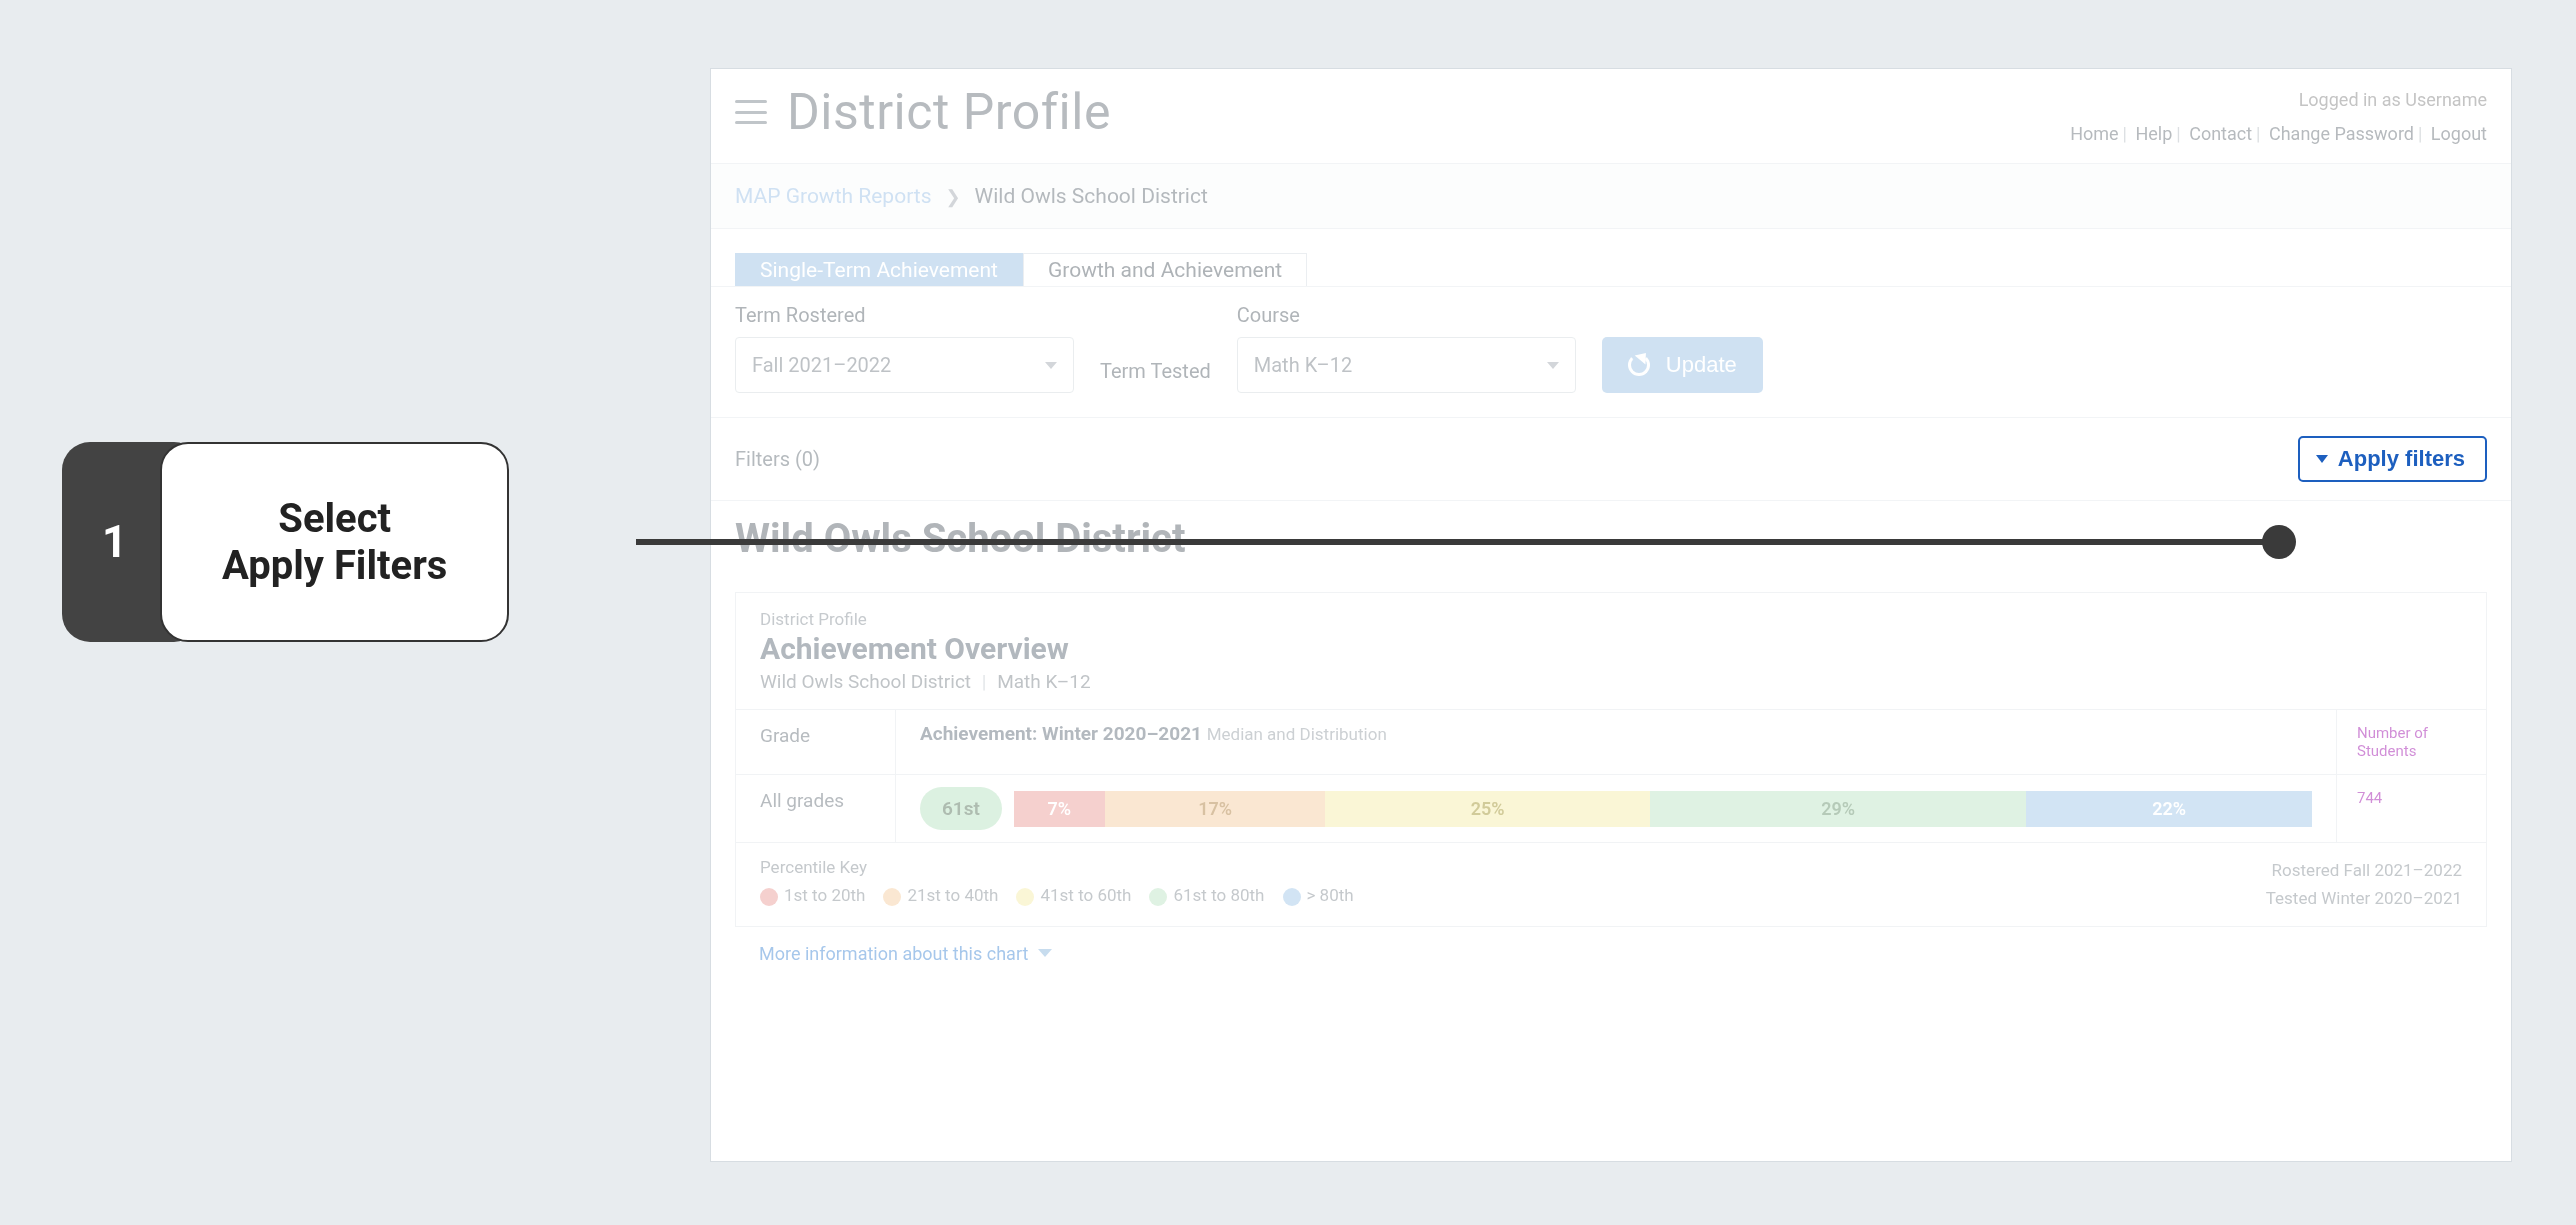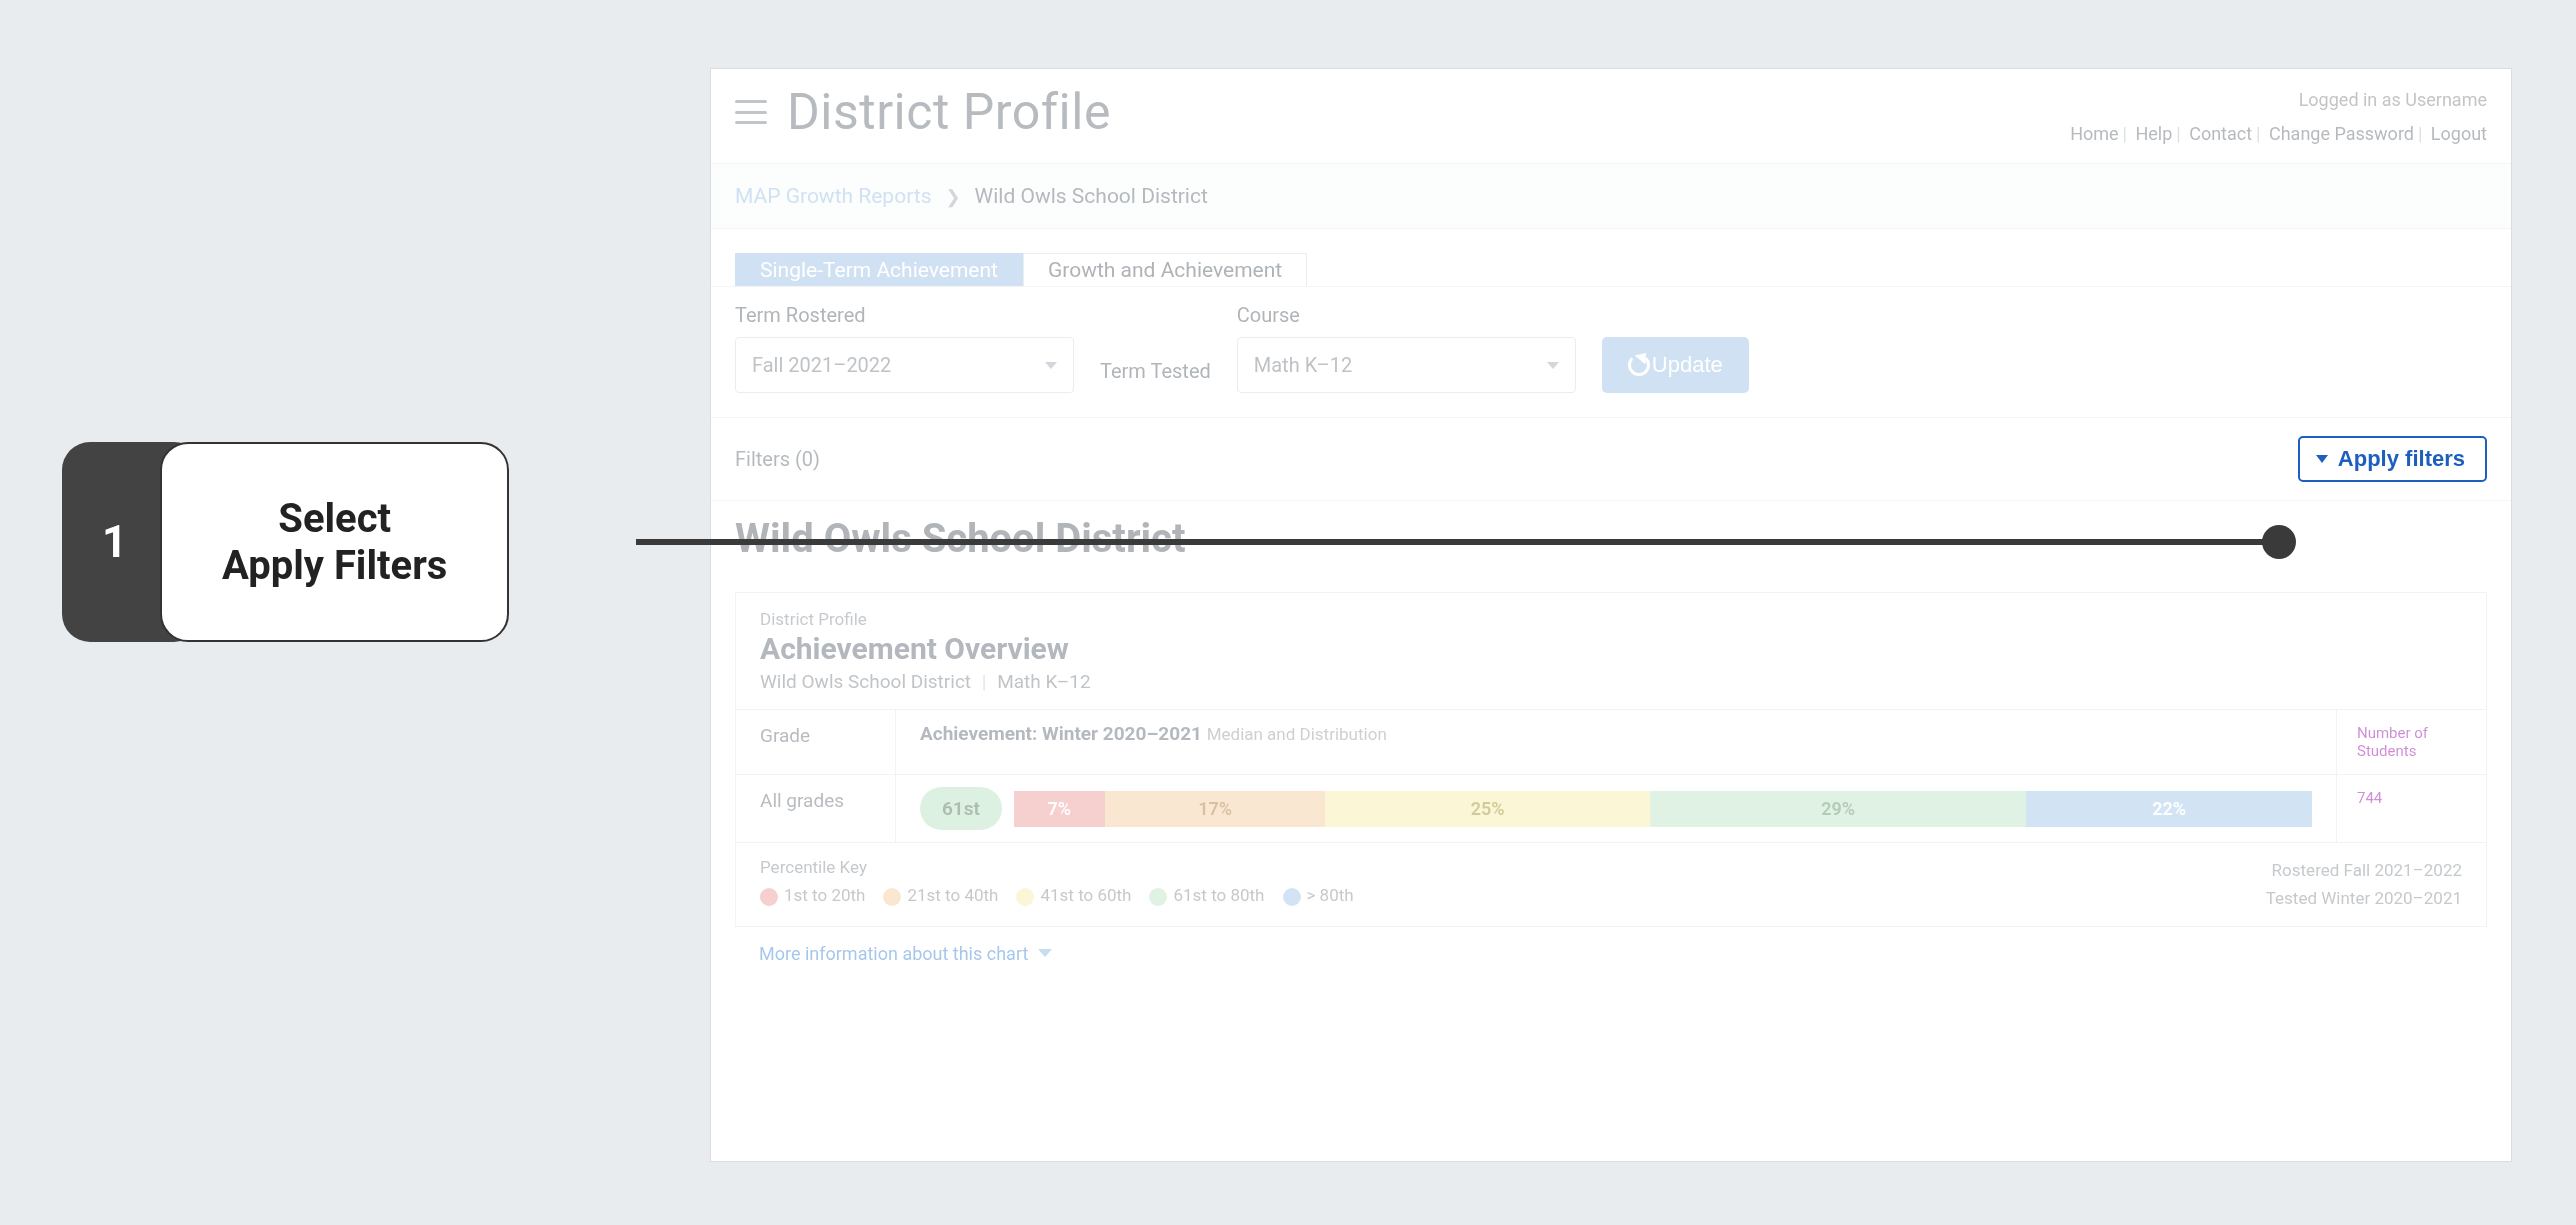--- a/index.html
+++ b/index.html
@@ -34,21 +34,21 @@
     
     .tabs { display: flex; padding: 24px 24px 0 24px; }
     .tab { padding: 4px 24px; border: 1px solid #d7dde2; border-bottom: none; font-size: 21px; background: #fff; color: #5d666e; cursor: pointer; }
     .tab.active { background: #9ec3e4; color: #fff; border-color: #9ec3e4; }
 
     
     .filter-row { border-top: 1px solid #e5e9ec; padding: 16px 24px 24px 24px; display: flex; gap: 26px; align-items: flex-end; }
     .fgrp label { display: block; font-size: 20px; color: #616a72; margin-bottom: 10px; }
     .fsel { width: 339px; height: 56px; border: 1px solid #d4dade; border-radius: 4px; background: #fff; display: flex; align-items: center; justify-content: space-between; padding: 0 16px; color: #7d858c; font-size: 20px; cursor: pointer; }
     .caret-dn { width: 0; height: 0; border-left: 6px solid transparent; border-right: 6px solid transparent; border-top: 7px solid #a6adb4; }
-    .btn-update { height: 56px; background: #9ec3e4; color: #fff; border: none; border-radius: 5px; padding: 0 26px; font-size: 22px; display: inline-flex; align-items: center; gap: 2px; cursor: pointer; }
+    .btn-update { height: 56px; background: #9ec3e4; color: #fff; border: none; border-radius: 5px; padding: 0 26px; font-size: 22px; display: inline-flex; align-items: center; gap: 16px; cursor: pointer; }
     .refresh-icon { display:inline-block; width:22px; height:22px; border:3px solid #fff; border-top-color:transparent; border-radius:50%; position:relative; }
     .refresh-icon::after { content:""; position:absolute; top:-5px; right:-3px; width:0; height:0; border-left:7px solid transparent; border-right:7px solid transparent; border-bottom:9px solid #fff; transform: rotate(40deg); }
 
     
     .filters-bar { border-top: 1px solid #e5e9ec; border-bottom: 1px solid #e5e9ec; padding: 18px 24px; display:flex; align-items:center; justify-content:space-between; position: relative; }
     .filters-label { font-size: 20px; color: #6b757d; }
     .btn-apply { position: relative; z-index: 30; background: #fff; border: 2px solid #1d5fbf; color: #1d5fbf; font-size: 22px; font-weight: 600; border-radius: 5px; height: 46px; padding: 0 20px 0 38px; display:inline-flex; align-items:center; cursor:pointer; }
     .btn-apply .tri { position:absolute; left:16px; top:50%; transform: translateY(-50%); width:0; height:0; border-left:6px solid transparent; border-right:6px solid transparent; border-top:8px solid #1d5fbf; }
 
     

